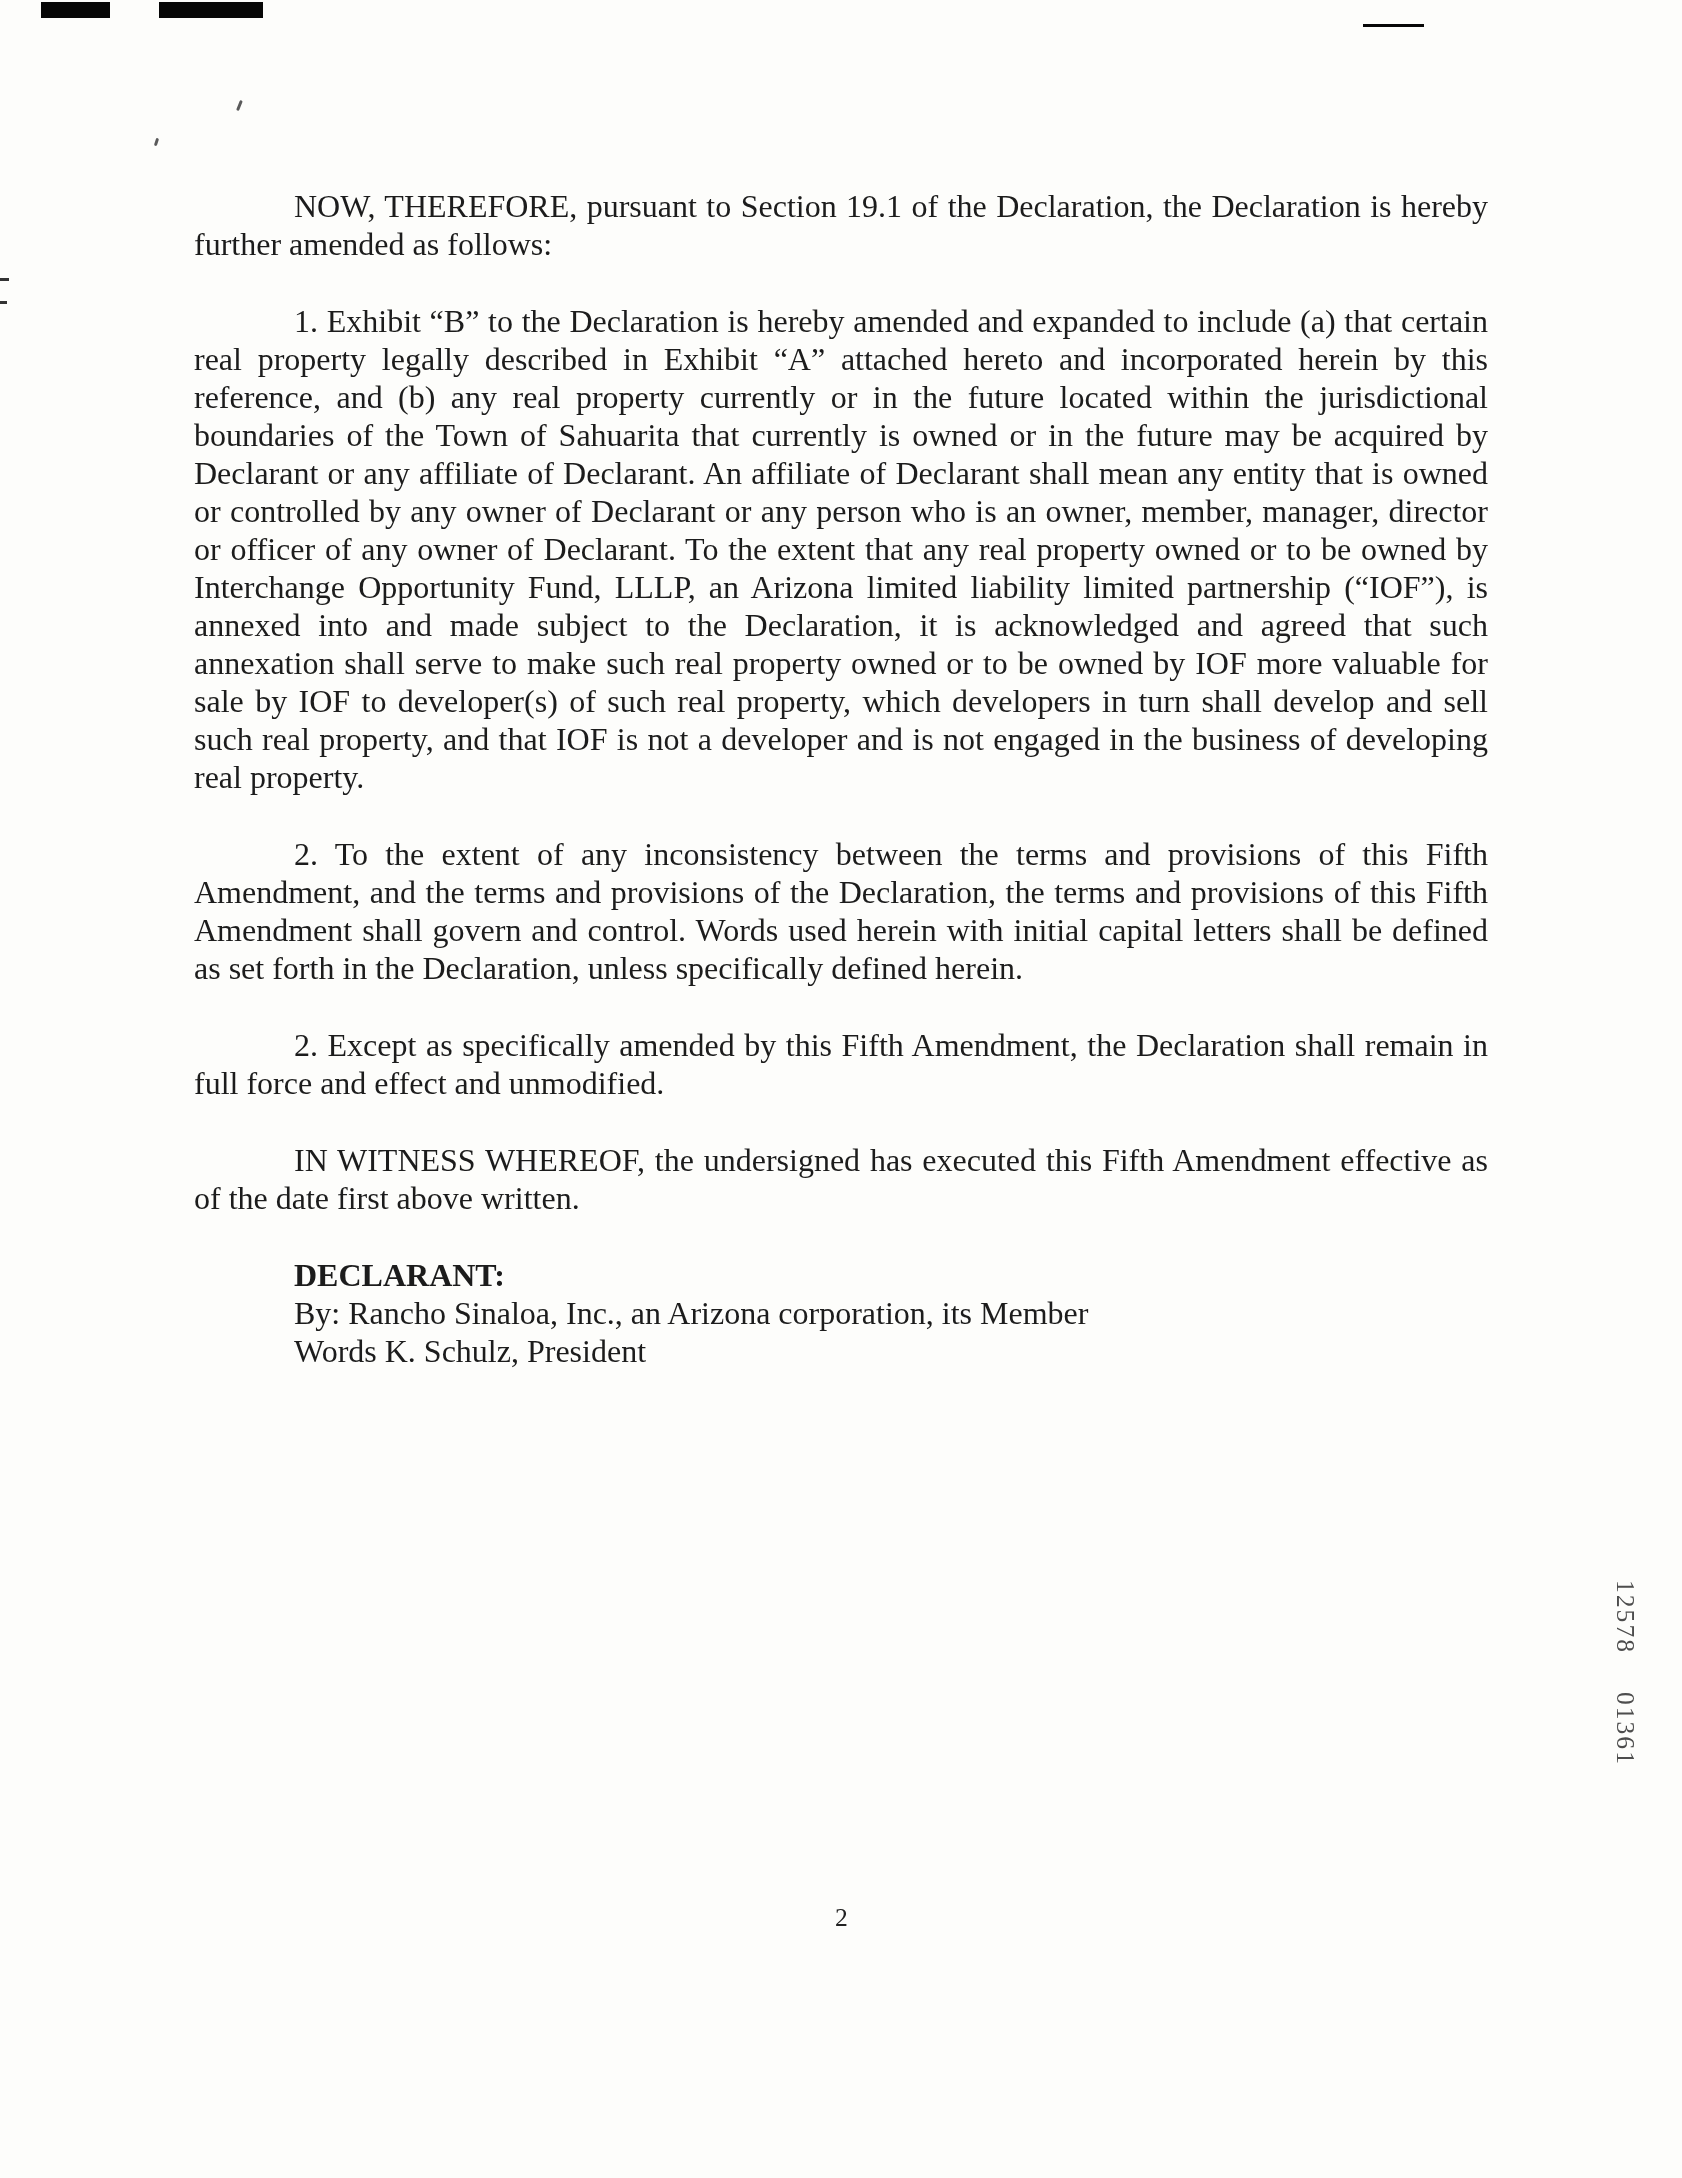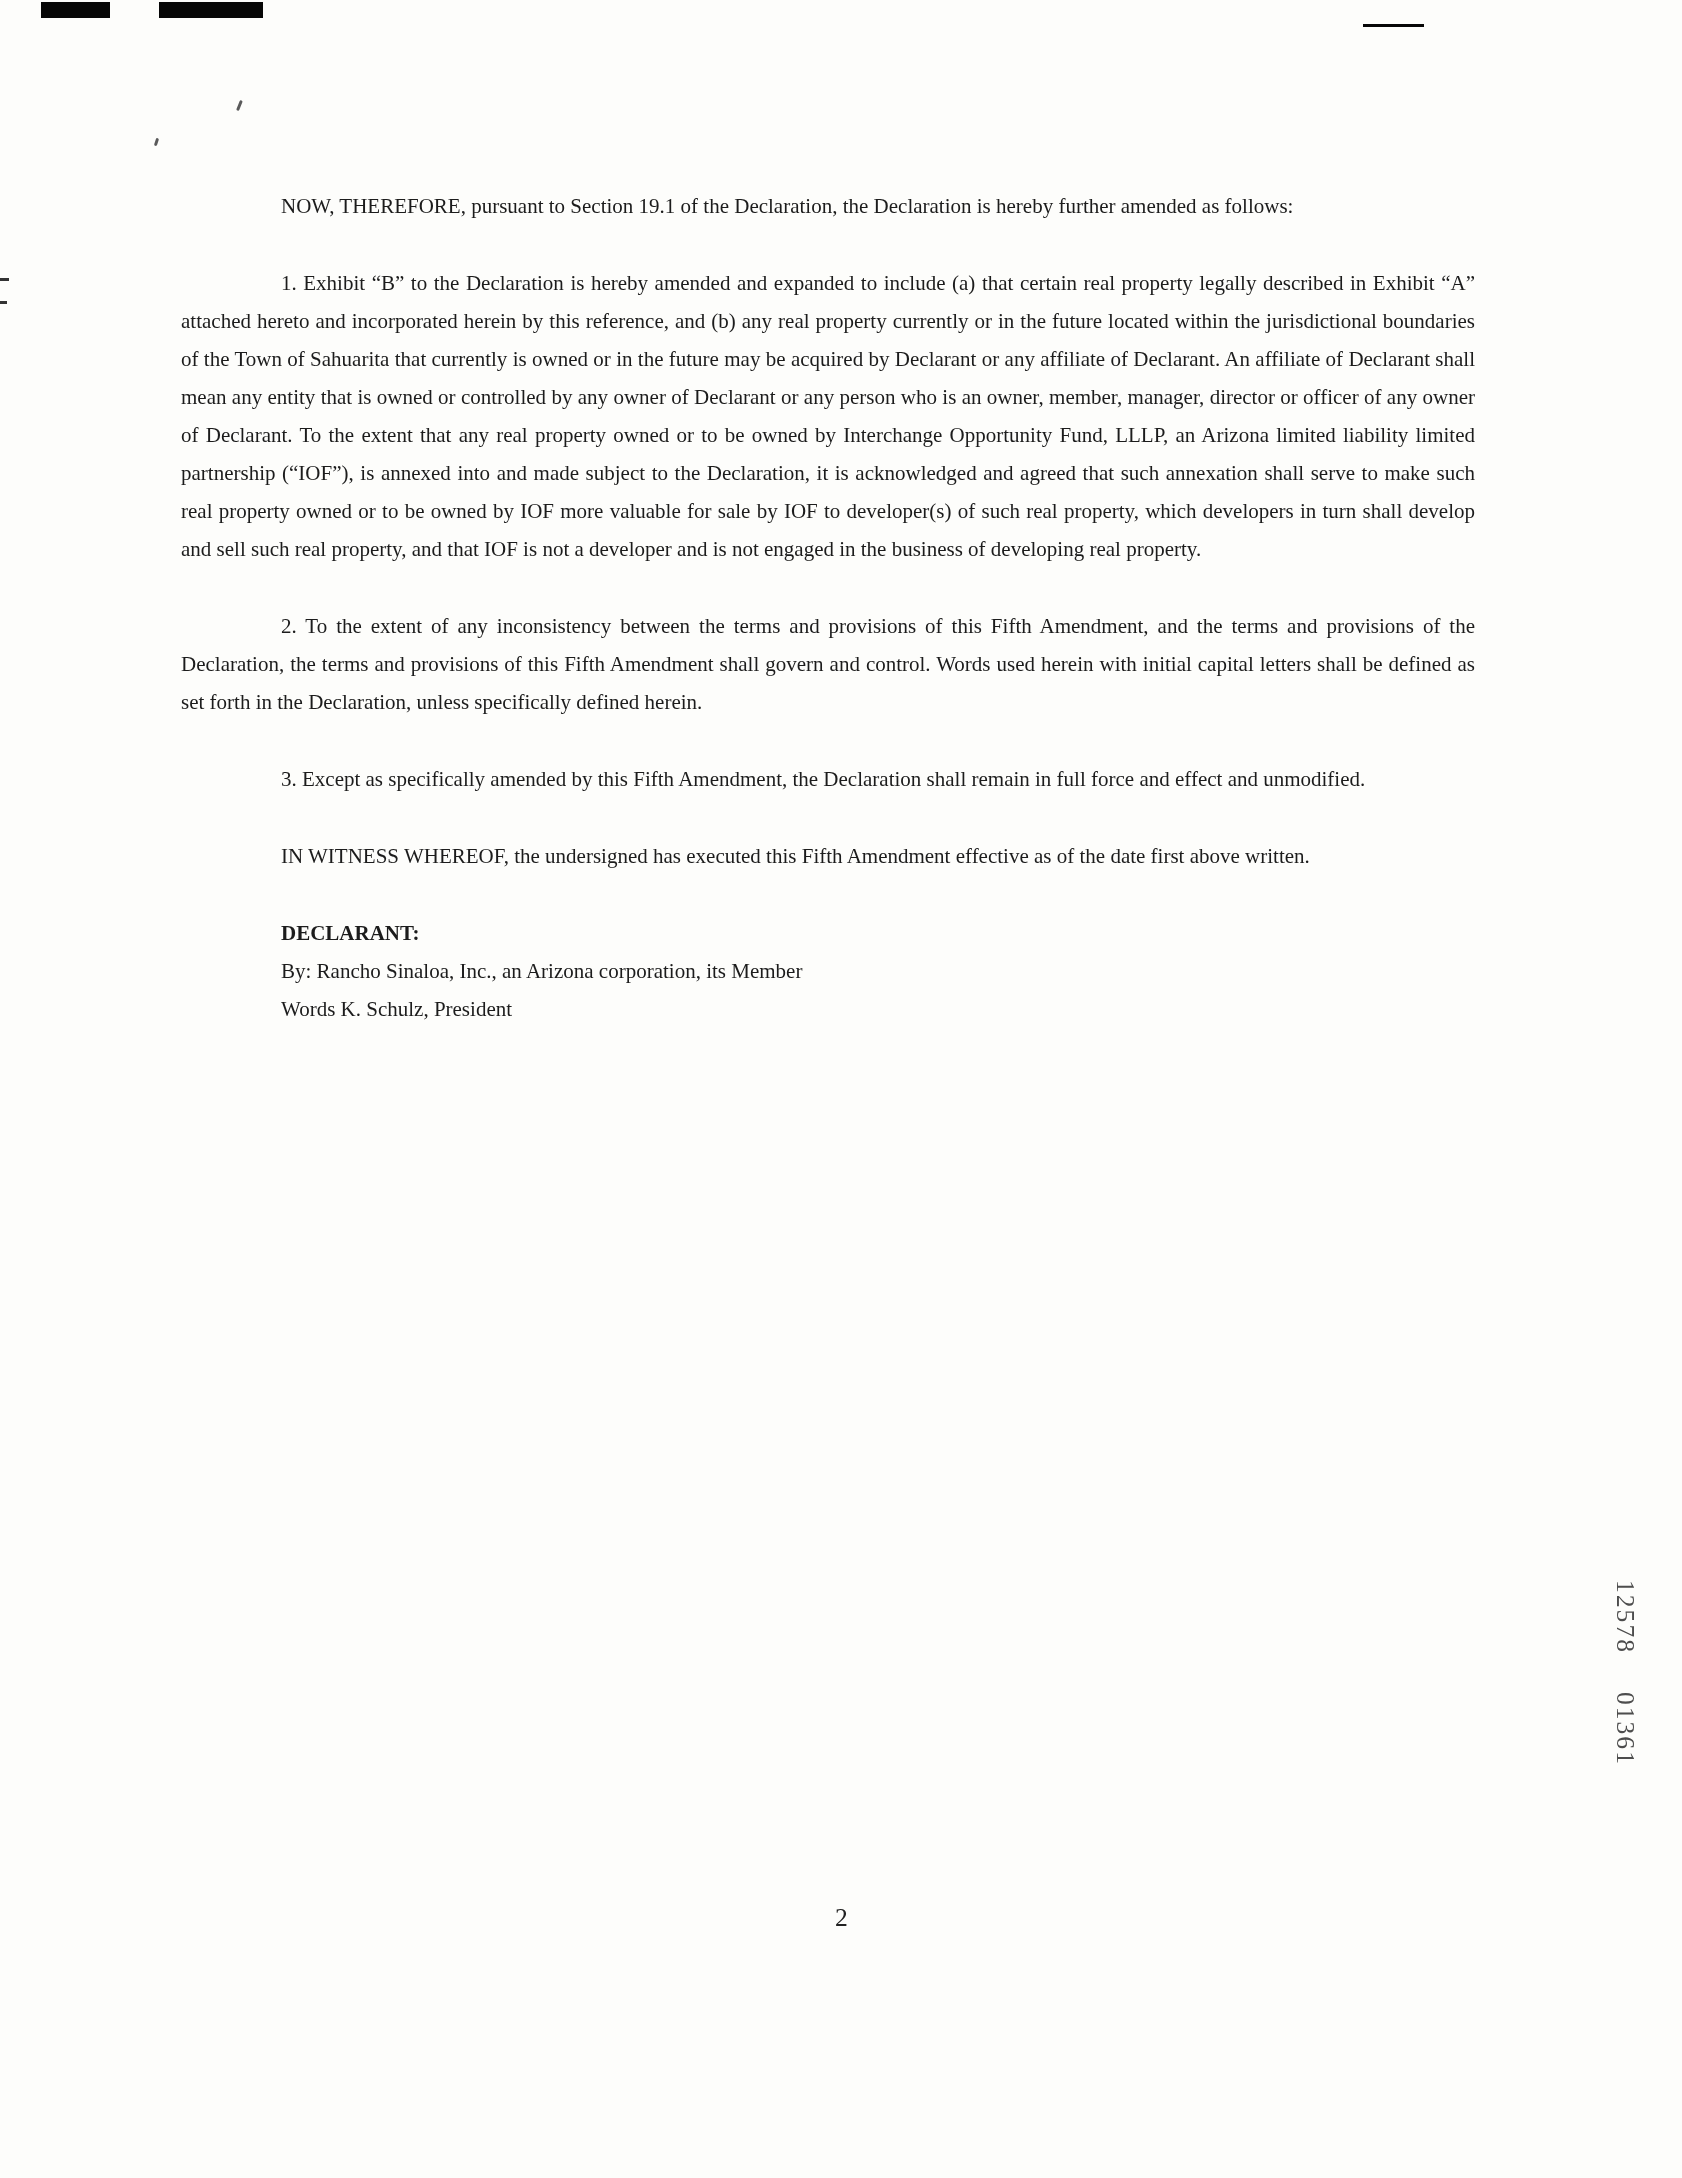--- a/index.html
+++ b/index.html
@@ -12,24 +12,24 @@
     position: relative;
     width: 1683px;
     height: 2179px;
     background: #fdfdfb;
     font-family: "Liberation Serif", "DejaVu Serif", serif;
     color: #1c1c1c;
     overflow: hidden;
   }
   .content {
     position: absolute;
-    left: 181px;
+    left: 194px;
     top: 187px;
     width: 1294px;
-    font-size: 21px;
+    font-size: 32px;
     line-height: 38px;
   }
   .content p.body-para {
     margin: 0 0 39px 0;
     text-align: justify;
     text-indent: 100px;
   }
   .sig-block {
     margin-left: 100px;
     margin-top: 12px;
@@ -119,21 +119,21 @@
   <div class="speck s2"></div>
 
   <div class="content">
 
     <p class="body-para">NOW, THEREFORE, pursuant to Section 19.1 of the Declaration, the Declaration is hereby further amended as follows:</p>
 
     <p class="body-para">1.  Exhibit “B” to the Declaration is hereby amended and expanded to include (a) that certain real property legally described in Exhibit “A” attached hereto and incorporated herein by this reference, and (b) any real property currently or in the future located within the jurisdictional boundaries of the Town of Sahuarita that currently is owned or in the future may be acquired by Declarant or any affiliate of Declarant. An affiliate of Declarant shall mean any entity that is owned or controlled by any owner of Declarant or any person who is an owner, member, manager, director or officer of any owner of Declarant. To the extent that any real property owned or to be owned by Interchange Opportunity Fund, LLLP, an Arizona limited liability limited partnership (“IOF”), is annexed into and made subject to the Declaration, it is acknowledged and agreed that such annexation shall serve to make such real property owned or to be owned by IOF more valuable for sale by IOF to developer(s) of such real property, which developers in turn shall develop and sell such real property, and that IOF is not a developer and is not engaged in the business of developing real property.</p>
 
     <p class="body-para">2.  To the extent of any inconsistency between the terms and provisions of this Fifth Amendment, and the terms and provisions of the Declaration, the terms and provisions of this Fifth Amendment shall govern and control. Words used herein with initial capital letters shall be defined as set forth in the Declaration, unless specifically defined herein.</p>
 
-    <p class="body-para">3.  Except as specifically amended by this Fifth Amendment, the Declaration shall remain in full force and effect and unmodified.</p>
+    <p class="body-para">2.  Except as specifically amended by this Fifth Amendment, the Declaration shall remain in full force and effect and unmodified.</p>
 
     <p class="body-para">IN WITNESS WHEREOF, the undersigned has executed this Fifth Amendment effective as of the date first above written.</p>
 
     <div class="sig-block">
       <p class="declarant-heading">DECLARANT:</p>
       <p>By: Rancho Sinaloa, Inc., an Arizona corporation, its Member</p>
 
 
       <p>Words K. Schulz, President</p>
     </div>

